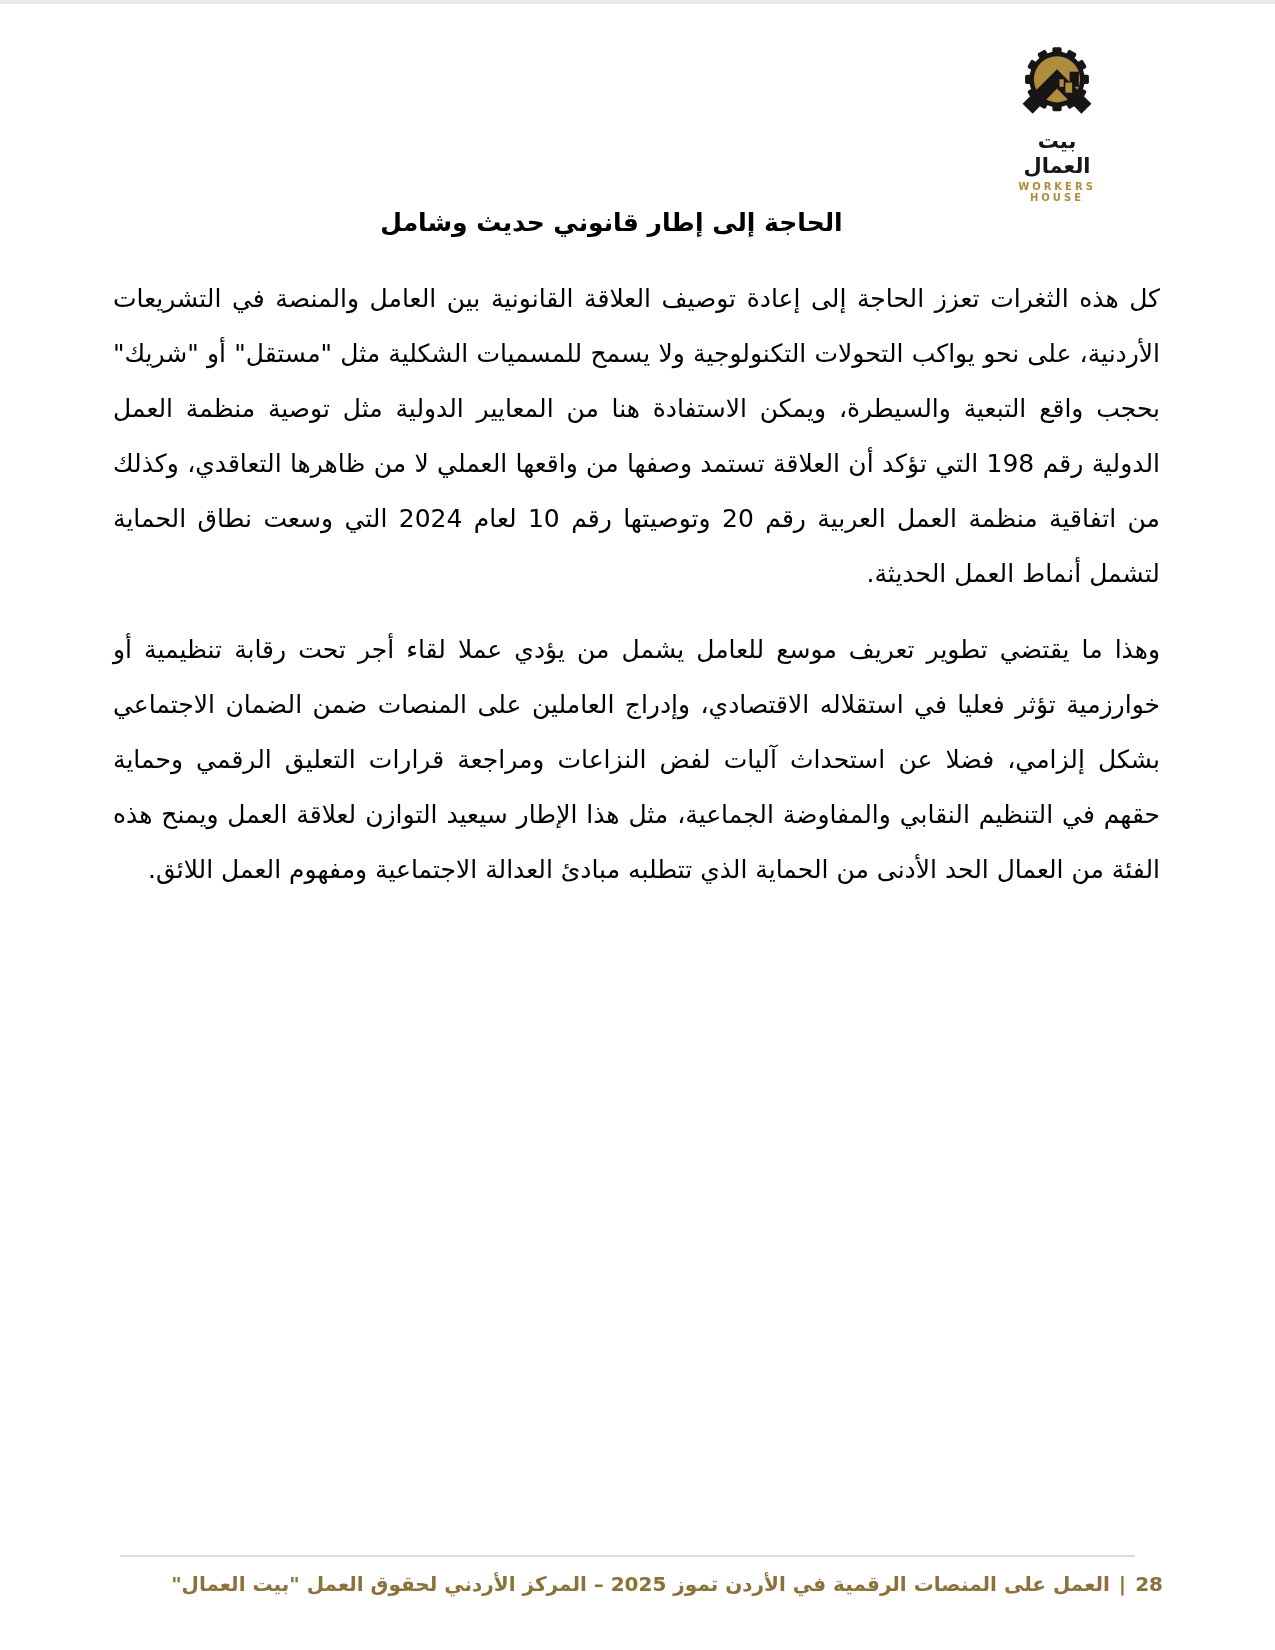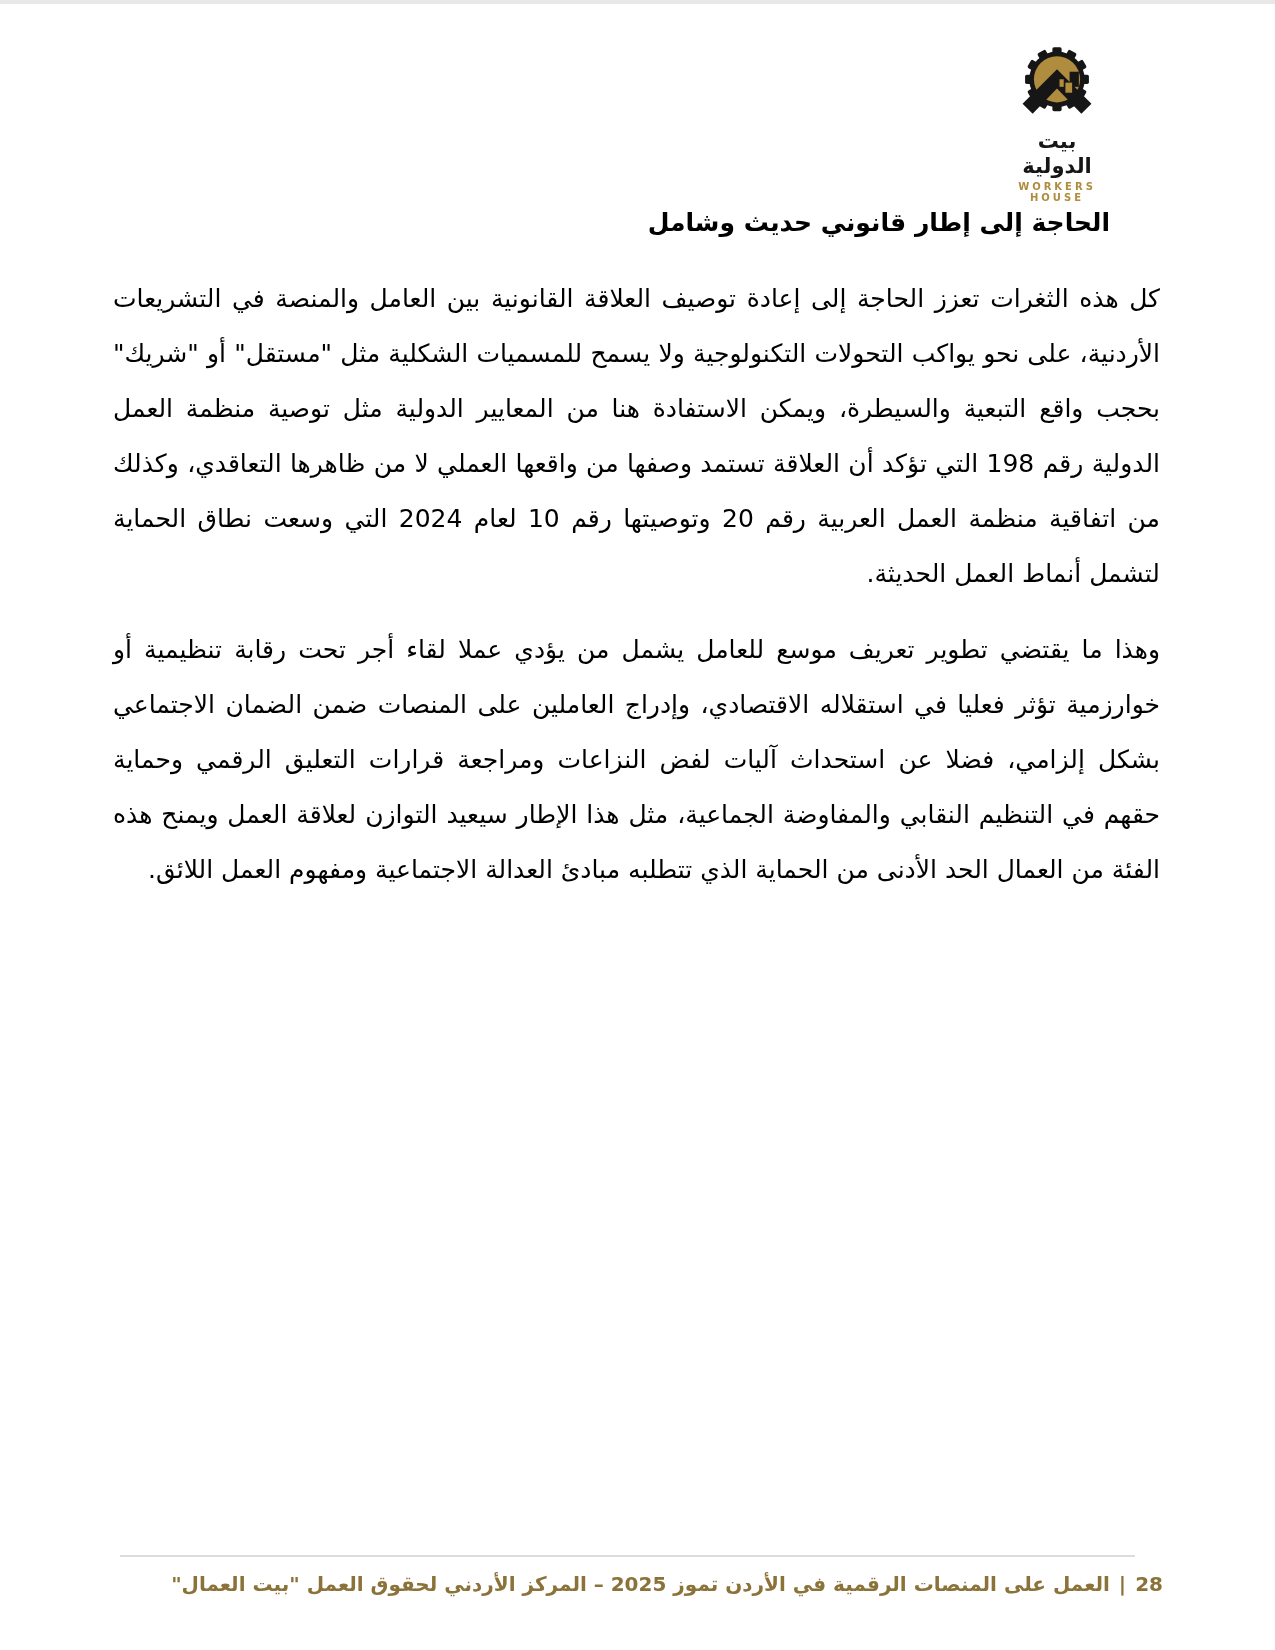--- a/index.html
+++ b/index.html
@@ -31,21 +31,21 @@
     position:absolute; top:186px; right:115px; left:113px;
     direction:rtl;
     color:#000;
     font-size:25px;
     line-height:55px;
     text-align:justify;
   }
   .body-par { margin:0 0 21px 0; }
   .section-heading {
     font-size:25px; font-weight:bold; color:#000;
-    text-align:right;
+    text-align:center;
     margin:5px 0 21px 0;
     padding-right:50px;
   }
   
   .footer-rule {
     position:absolute; top:1551px; left:120px; width:1015px;
     border-top:2px solid #dcdcdc;
   }
   .footer-text {
     position:absolute; top:1560px; right:112px; left:113px;
@@ -77,21 +77,21 @@
         <rect x="44.5" y="4" width="11" height="14" rx="2" transform="rotate(330 50 42)"></rect>
         <circle cx="50" cy="42" r="33"></circle>
       </g>
       <circle cx="50" cy="42" r="27.5" fill="#b08c3e"></circle>
       <rect x="65" y="33" width="11" height="18" fill="#161616"></rect>
       <path d="M50 30 L91 71 L79 83 L50 53 L21 83 L9 71 Z" fill="#161616"></path>
       <rect x="53" y="42" width="5" height="9" fill="#b08c3e"></rect>
       <rect x="60" y="46" width="8" height="12" fill="#b08c3e"></rect>
     </svg>
     <div class="logo-ar">بيت</div>
-    <div class="logo-ar">الدولية</div>
+    <div class="logo-ar">العمال</div>
     <div class="logo-en">WORKERS HOUSE</div>
   </div>
 
   <div class="content">
     <h2 class="section-heading">الحاجة إلى إطار قانوني حديث وشامل</h2>
     <p class="body-par">كل هذه الثغرات تعزز الحاجة إلى إعادة توصيف العلاقة القانونية بين العامل والمنصة في التشريعات الأردنية، على نحو يواكب التحولات التكنولوجية ولا يسمح للمسميات الشكلية مثل "مستقل" أو "شريك" بحجب واقع التبعية والسيطرة، ويمكن الاستفادة هنا من المعايير الدولية مثل توصية منظمة العمل الدولية رقم 198 التي تؤكد أن العلاقة تستمد وصفها من واقعها العملي لا من ظاهرها التعاقدي، وكذلك من اتفاقية منظمة العمل العربية رقم 20 وتوصيتها رقم 10 لعام 2024 التي وسعت نطاق الحماية لتشمل أنماط العمل الحديثة.</p>
     <p class="body-par">وهذا ما يقتضي تطوير تعريف موسع للعامل يشمل من يؤدي عملا لقاء أجر تحت رقابة تنظيمية أو خوارزمية تؤثر فعليا في استقلاله الاقتصادي، وإدراج العاملين على المنصات ضمن الضمان الاجتماعي بشكل إلزامي، فضلا عن استحداث آليات لفض النزاعات ومراجعة قرارات التعليق الرقمي وحماية حقهم في التنظيم النقابي والمفاوضة الجماعية، مثل هذا الإطار سيعيد التوازن لعلاقة العمل ويمنح هذه الفئة من العمال الحد الأدنى من الحماية الذي تتطلبه مبادئ العدالة الاجتماعية ومفهوم العمل اللائق.</p>
   </div>
 
   <div class="footer-rule"></div>

